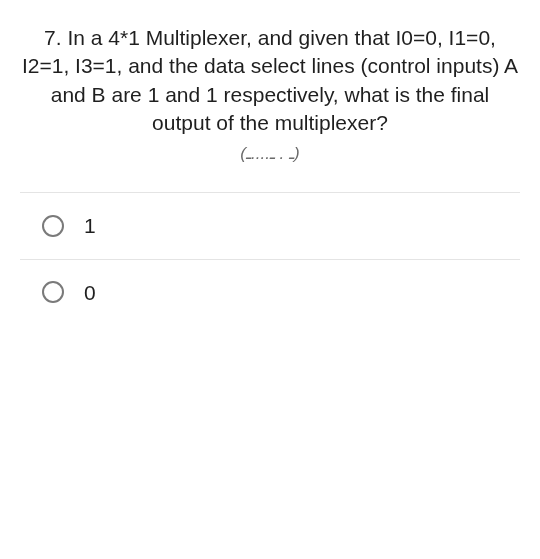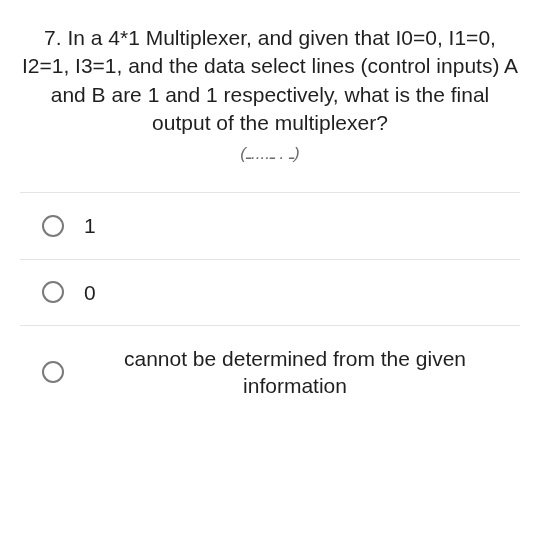--- a/index.html
+++ b/index.html
@@ -65,18 +65,14 @@
 
   <div class="options">
     <div class="option-row">
       <div class="radio"></div>
       <div class="option-label">1</div>
     </div>
     <div class="option-row">
       <div class="radio"></div>
       <div class="option-label">0</div>
     </div>
-    <div class="option-row">
-      <div class="radio"></div>
-      <div class="option-label">cannot be determined from the given information</div>
-    </div>
   </div>
 </div>
 
 </body></html>

